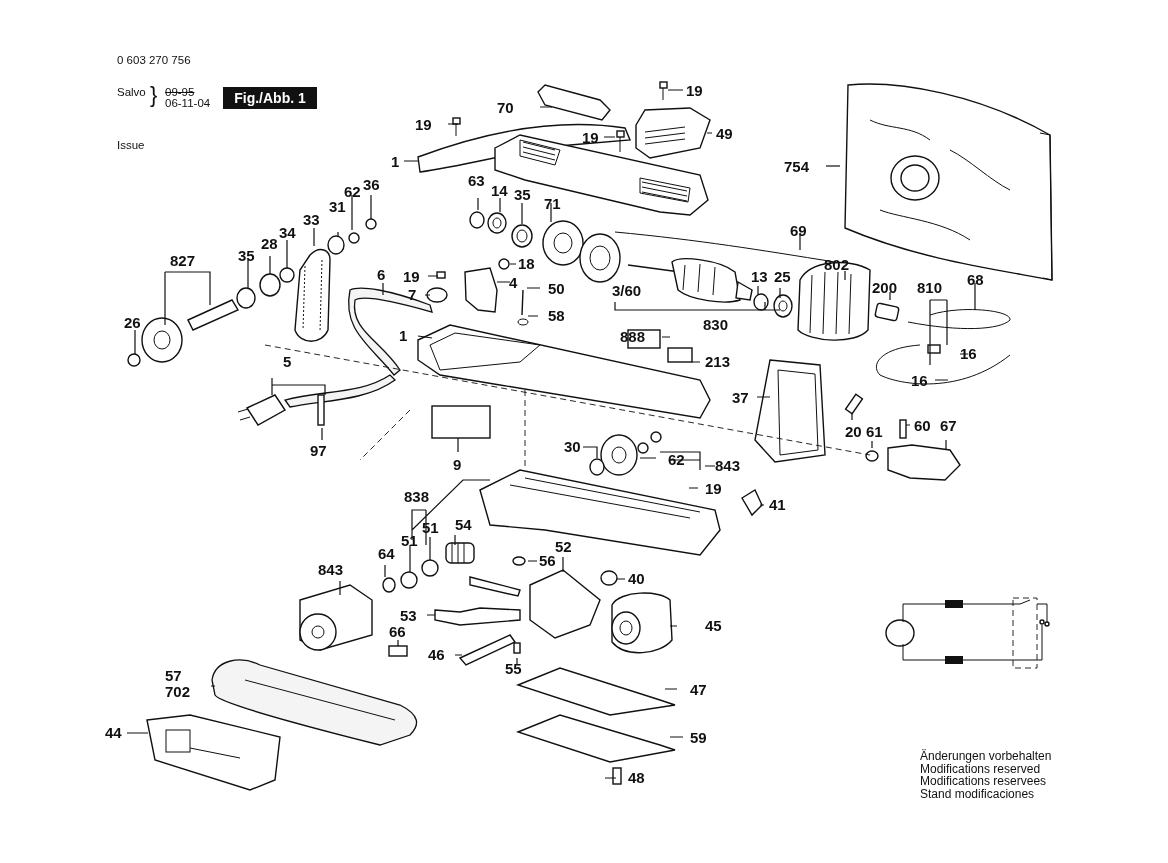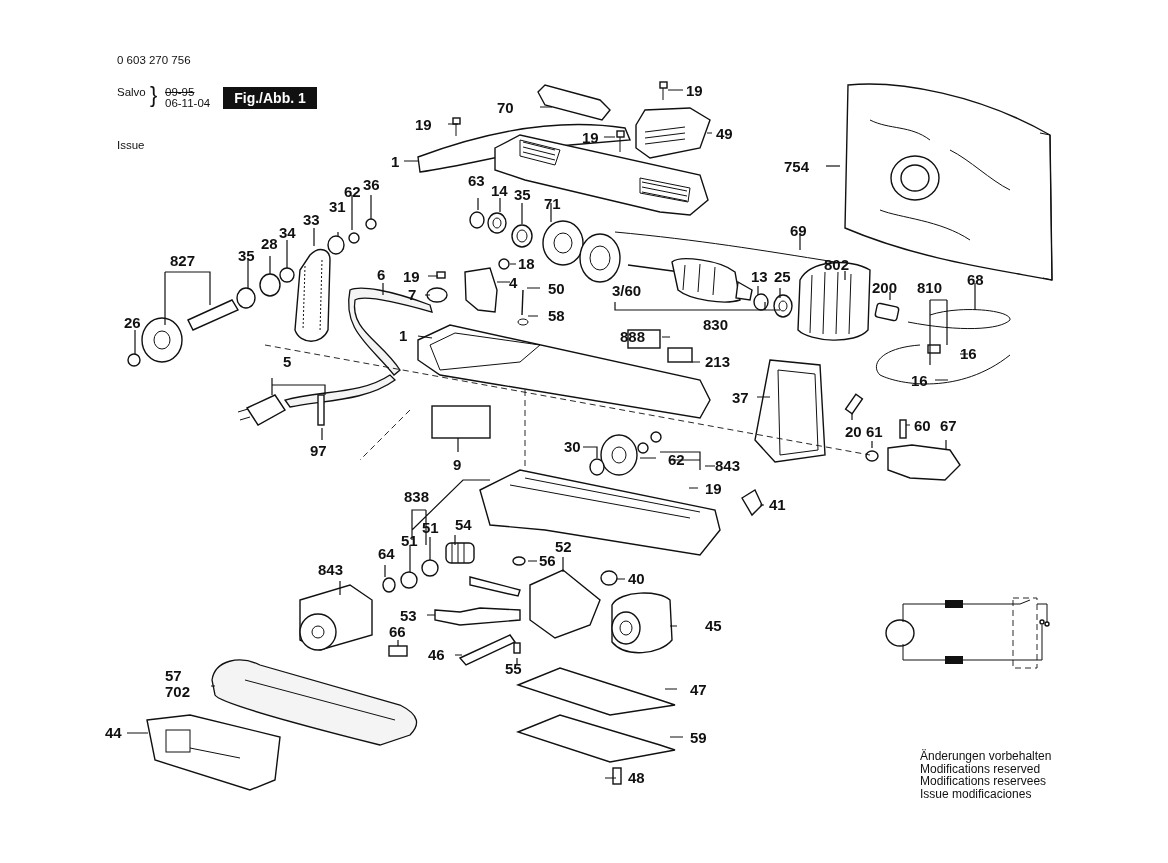--- a/index.html
+++ b/index.html
@@ -359,14 +359,14 @@
     <text class="lbl" x="105" y="738">44</text>
     <text class="lbl" x="690" y="743">59</text>
     <text class="lbl" x="628" y="783">48</text>
   </g>
 </svg>
 
 <div id="notes">
   <div>Änderungen vorbehalten</div>
   <div>Modifications reserved</div>
   <div>Modifications reservees</div>
-  <div>Issue modificaciones</div>
+  <div>Stand modificaciones</div>
 </div>
 
 </body></html>

